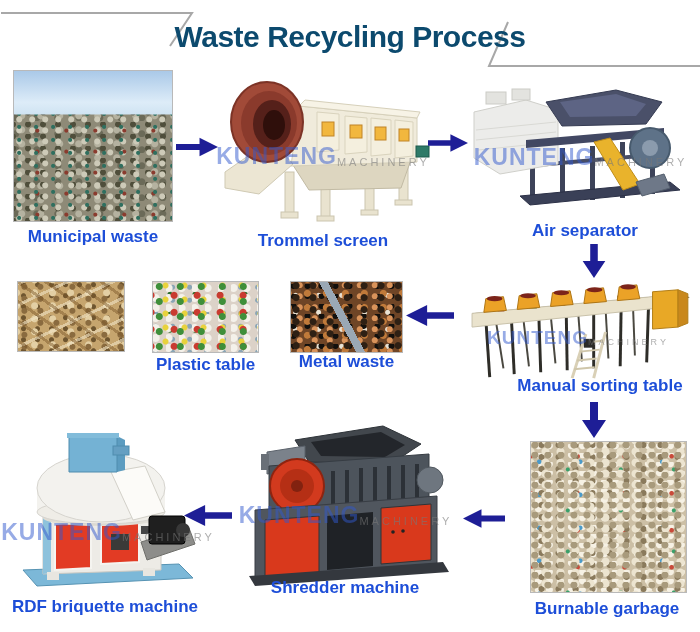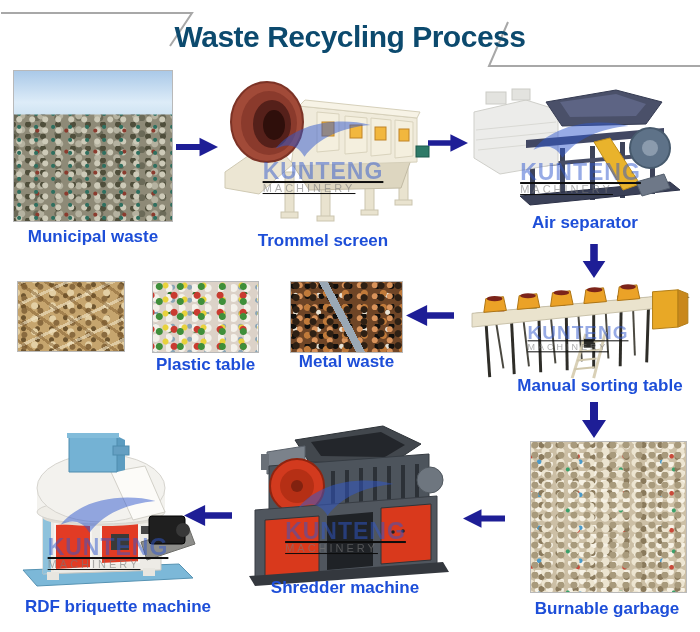--- a/index.html
+++ b/index.html
@@ -65,23 +65,22 @@
       radial-gradient(circle at 20% 60%,#4a9ac9 0 1.8px,transparent 2.8px) 0 0/41px 33px,
       radial-gradient(circle at 80% 25%,#c94a3a 0 1.8px,transparent 2.8px) 9px 5px/47px 37px,
       radial-gradient(circle at 60% 45%,#3aa06a 0 1.5px,transparent 2.5px) 5px 9px/53px 41px,
       radial-gradient(circle at 40% 20%,#f6f1e4 0 3px,transparent 4px) 3px 2px/11px 9px,
       #ccbfa5;
   }
   .machine{position:absolute;}
   .machine svg{display:block;width:100%;height:100%;}
   .watermark{
     position:absolute;left:50%;top:56%;transform:translate(-50%,-50%);
-    display:flex;flex-direction:column;align-items:flex-start;pointer-events:none;
+    display:flex;flex-direction:row;align-items:flex-end;pointer-events:none;
     line-height:1.05;
-    text-decoration:underline;
   }
   .wm-brand{font-weight:800;font-size:23px;letter-spacing:1px;color:rgba(48,88,205,0.5);}
   .wm-sub{font-size:11px;letter-spacing:3px;color:rgba(120,120,120,0.6);}
   .wm-sm .wm-brand{font-size:19px;}
   .wm-sm .wm-sub{font-size:9px;}
   .arrow{position:absolute;}
   .arrow svg{display:block;width:100%;height:100%;}
   .header-decor{position:absolute;left:0;top:0;}
 </style>
 </head>
@@ -179,21 +178,21 @@
       <svg width="40" height="14" viewBox="0 0 40 16">
         <path d="M2,12 C10,2 26,0 38,3 C27,4 18,8 13,15 C10,10 6,10 2,12 Z" fill="rgba(48,88,205,0.5)"></path>
       </svg>
       <span class="wm-brand">KUNTENG</span>
       <span class="wm-sub">MACHINERY</span>
     </div>
   </div>
 
   <div class="stage-label" style="left:6px;top:227px;width:174px;">Municipal waste</div>
   <div class="stage-label" style="left:228px;top:231px;width:190px;">Trommel screen</div>
-  <div class="stage-label" style="left:500px;top:213px;width:170px;">Air separator</div>
+  <div class="stage-label" style="left:500px;top:221px;width:170px;">Air separator</div>
 
   <div class="arrow" style="left:579px;top:244px;width:30px;height:34px;">
     <svg viewBox="0 0 30 36">
         <polygon points="11,0 19,0 19,18 27,18 15,36 3,18 11,18" fill="#1e1e96"></polygon>
       </svg>
   </div>
 
   <div class="machine" style="left:458px;top:280px;width:240px;height:103px;">
     <svg viewBox="0 0 240 105">
       <g stroke="#2e2d28" stroke-width="3">
@@ -353,17 +352,17 @@
     </svg>
     <div class="watermark" style="top:62%;">
       <svg width="40" height="14" viewBox="0 0 40 16">
         <path d="M2,12 C10,2 26,0 38,3 C27,4 18,8 13,15 C10,10 6,10 2,12 Z" fill="rgba(48,88,205,0.5)"></path>
       </svg>
       <span class="wm-brand">KUNTENG</span>
       <span class="wm-sub">MACHINERY</span>
     </div>
   </div>
 
-  <div class="stage-label" style="left:18px;top:597px;width:200px;">RDF briquette machine</div>
+  <div class="stage-label" style="left:5px;top:597px;width:200px;">RDF briquette machine</div>
   <div class="stage-label" style="left:250px;top:569px;width:190px;margin-top:9px;">Shredder machine</div>
   <div class="stage-label" style="left:512px;top:599px;width:190px;">Burnable garbage</div>
 
 </div>
 
 </body></html>

